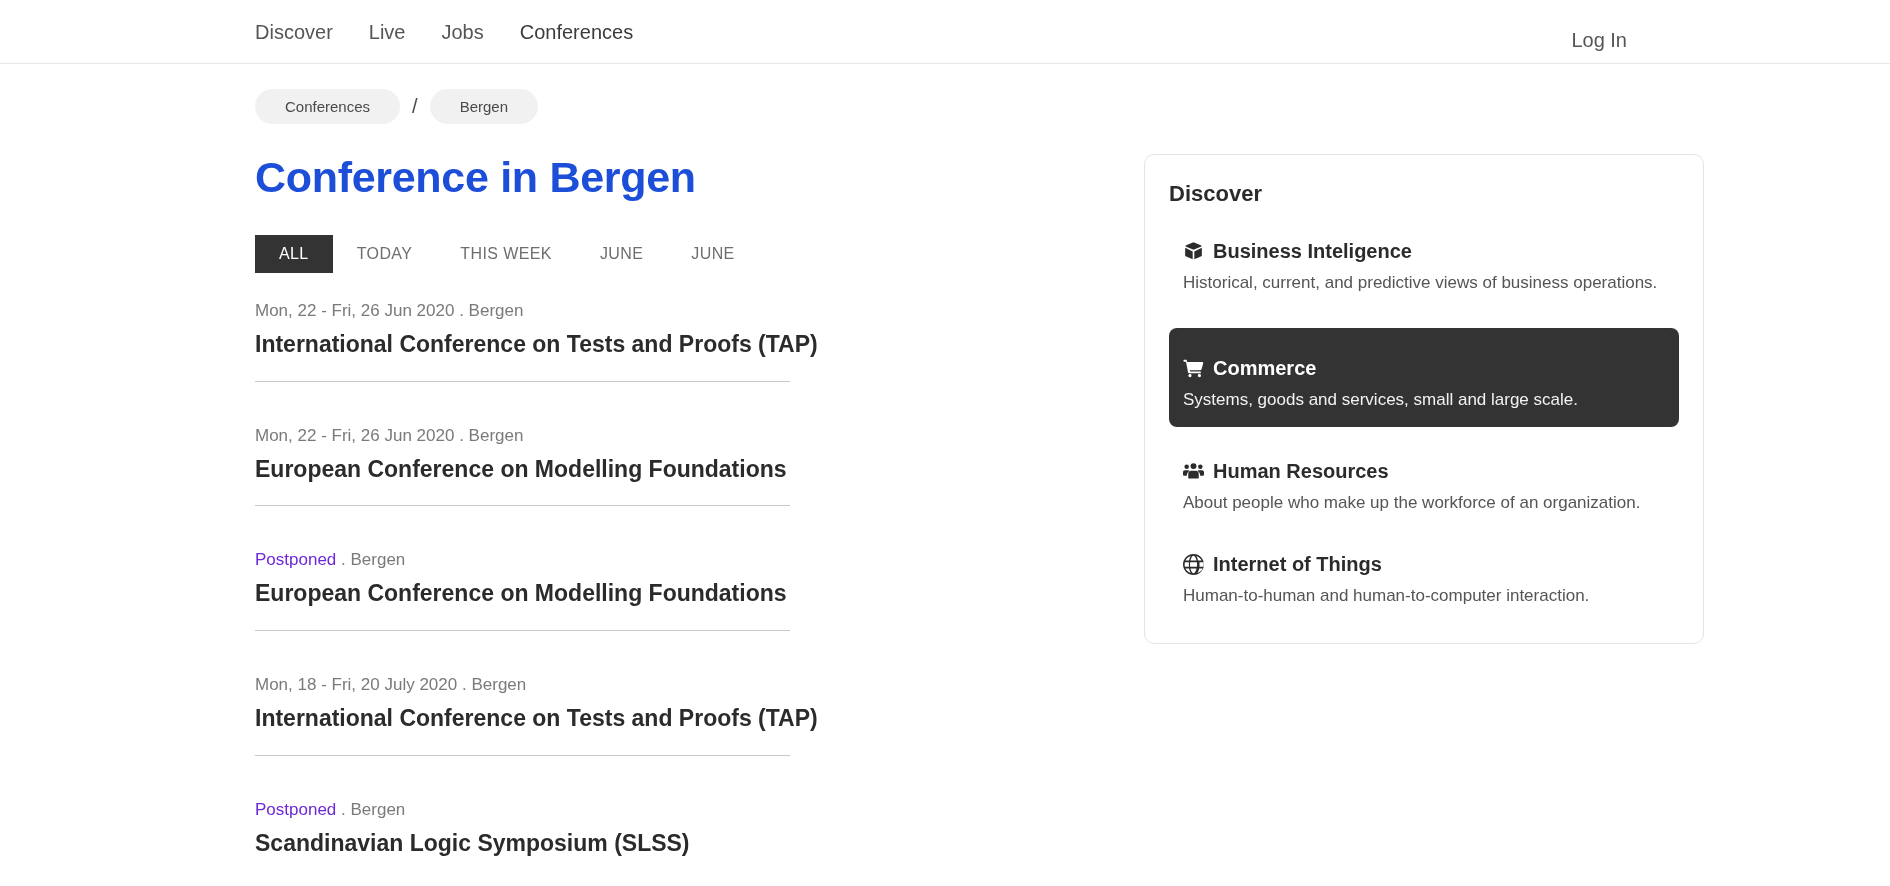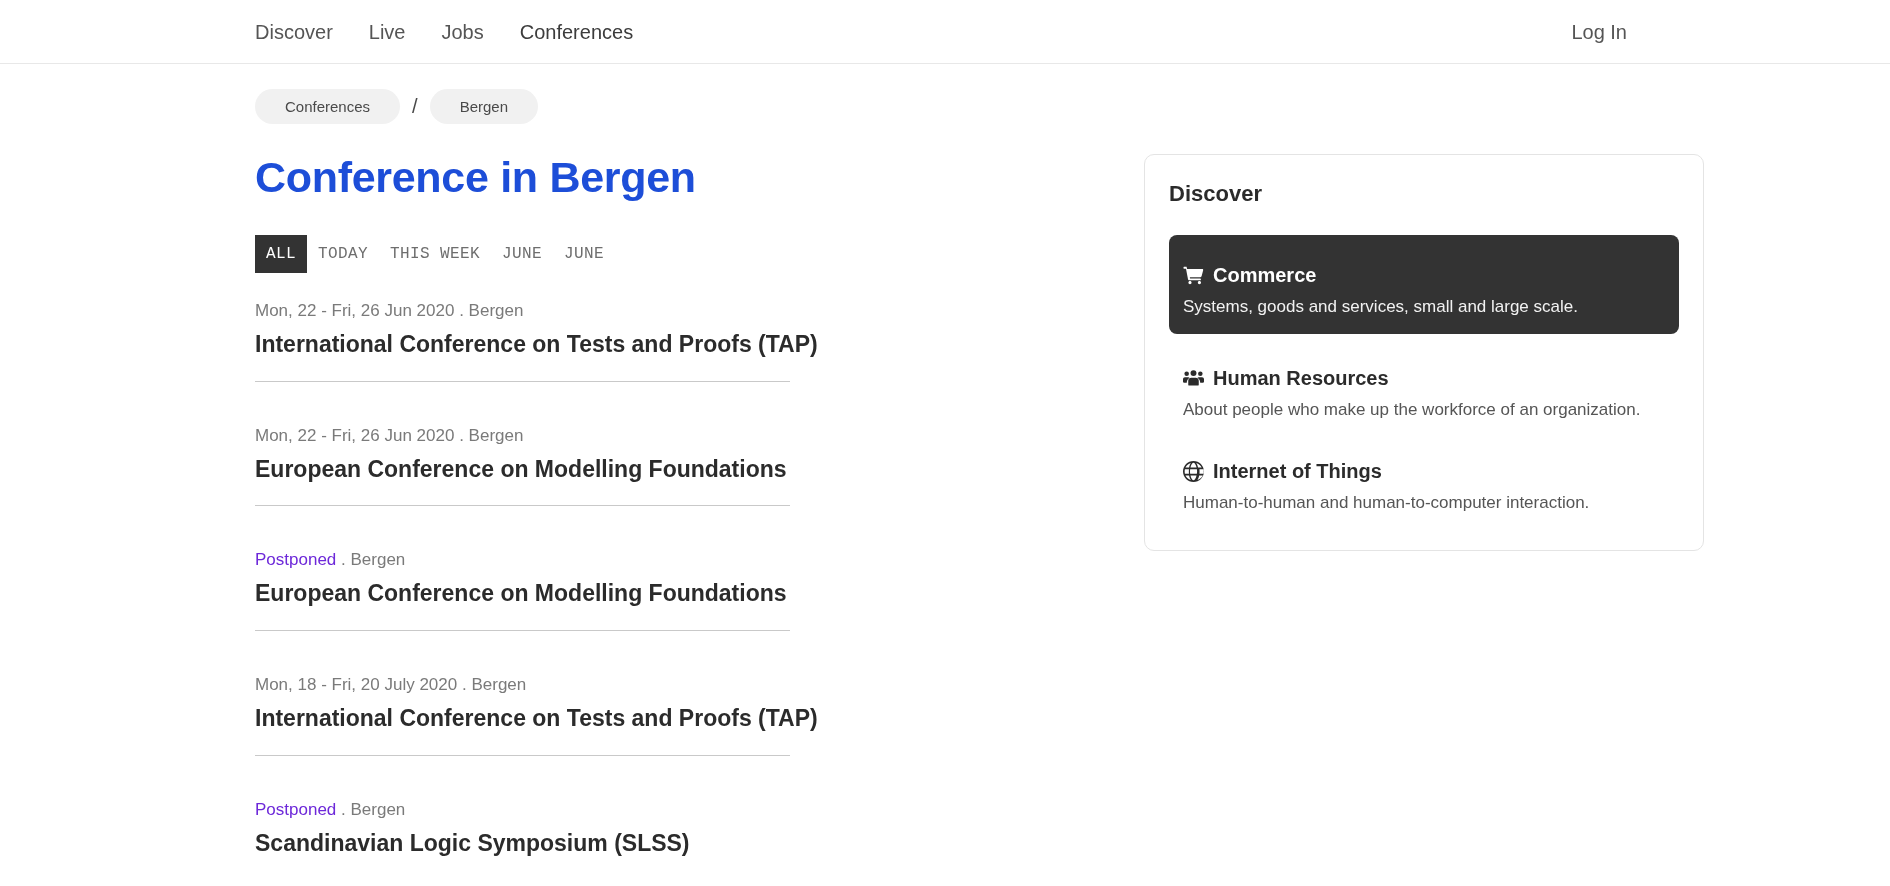--- a/index.html
+++ b/index.html
@@ -38,21 +38,21 @@
     color: #555555;
     text-decoration: none;
     line-height: 1;
     white-space: nowrap;
   }
   .nav-link.dark { color: #3c3c3c; }
 
   .nav-right {
     position: absolute;
     right: 227px;
-    top: 0;
+    top: 8px;
     height: 64px;
     display: flex;
     align-items: stretch;
   }
   .login-link {
     display: flex;
     align-items: center;
     padding: 0 36px 0 0;
     font-size: 20px;
     color: #555555;
@@ -127,23 +127,23 @@
     align-items: stretch;
     margin-top: 34px;
     gap: 0;
   }
   .filter {
     font-size: 16px;
     letter-spacing: 0.4px;
     color: #6e6e6e;
     background: transparent;
     border: none;
-    padding: 10px 11px;
+    padding: 10px 24px;
     cursor: pointer;
-    font-family: Liberation Mono, monospace;
+    font-family: Liberation Sans, sans-serif;
     white-space: nowrap;
   }
   .filter.active {
     background: #333333;
     color: #ffffff;
   }
 
   
   .conf-list { margin-top: 28px; }
   .conf-item { padding-bottom: 22px; }
@@ -307,20 +307,31 @@
           <a class="conf-title" href="#">Scandinavian Logic Symposium (SLSS)</a>
         </article>
 
       </section>
     </main>
 
     <aside class="col-side">
       <div class="discover-card">
         <h2 class="discover-heading">Discover</h2>
 
+        <a class="disc-item" href="#">
+          <div class="disc-title">
+            <span class="disc-icon">
+              <svg width="21" height="20" viewBox="0 0 24 24" fill="currentColor" aria-hidden="true">
+                <path d="M12 1.5 2.6 5.4v1.1L12 10.4l9.4-3.9V5.4L12 1.5zM2 8.1v9.2c0 .4.2.8.6 1L11 21.9v-9.4L2 8.1zm20 0-9 4.4v9.4l8.4-3.6c.4-.2.6-.6.6-1V8.1z"></path>
+              </svg>
+            </span>
+            <span>Business Inteligence</span>
+          </div>
+          <div class="disc-desc">Historical, current, and predictive views of business operations.</div>
+        </a>
 
         <a class="disc-item active" href="#">
           <div class="disc-title">
             <span class="disc-icon">
               <svg width="21" height="20" viewBox="0 0 24 24" fill="currentColor" aria-hidden="true">
                 <path d="M0.6 2.2h3.1l.6 2.7h18.2c.8 0 1.3.7 1.1 1.4l-1.9 7.3c-.2.6-.7 1-1.3 1H7.6l.3 1.6h11.9c.6 0 1.1.5 1.1 1.1s-.5 1.1-1.1 1.1H7c-.8 0-1.4-.5-1.6-1.3L3 4.4H.6c-.3 0-.6-.3-.6-.6V2.8c0-.3.3-.6.6-.6zM7.8 19.2c1 0 1.9.8 1.9 1.9s-.8 1.9-1.9 1.9-1.9-.8-1.9-1.9.8-1.9 1.9-1.9zm11.3 0c1 0 1.9.8 1.9 1.9s-.8 1.9-1.9 1.9-1.9-.8-1.9-1.9.8-1.9 1.9-1.9z"></path>
               </svg>
             </span>
             <span>Commerce</span>
           </div>

